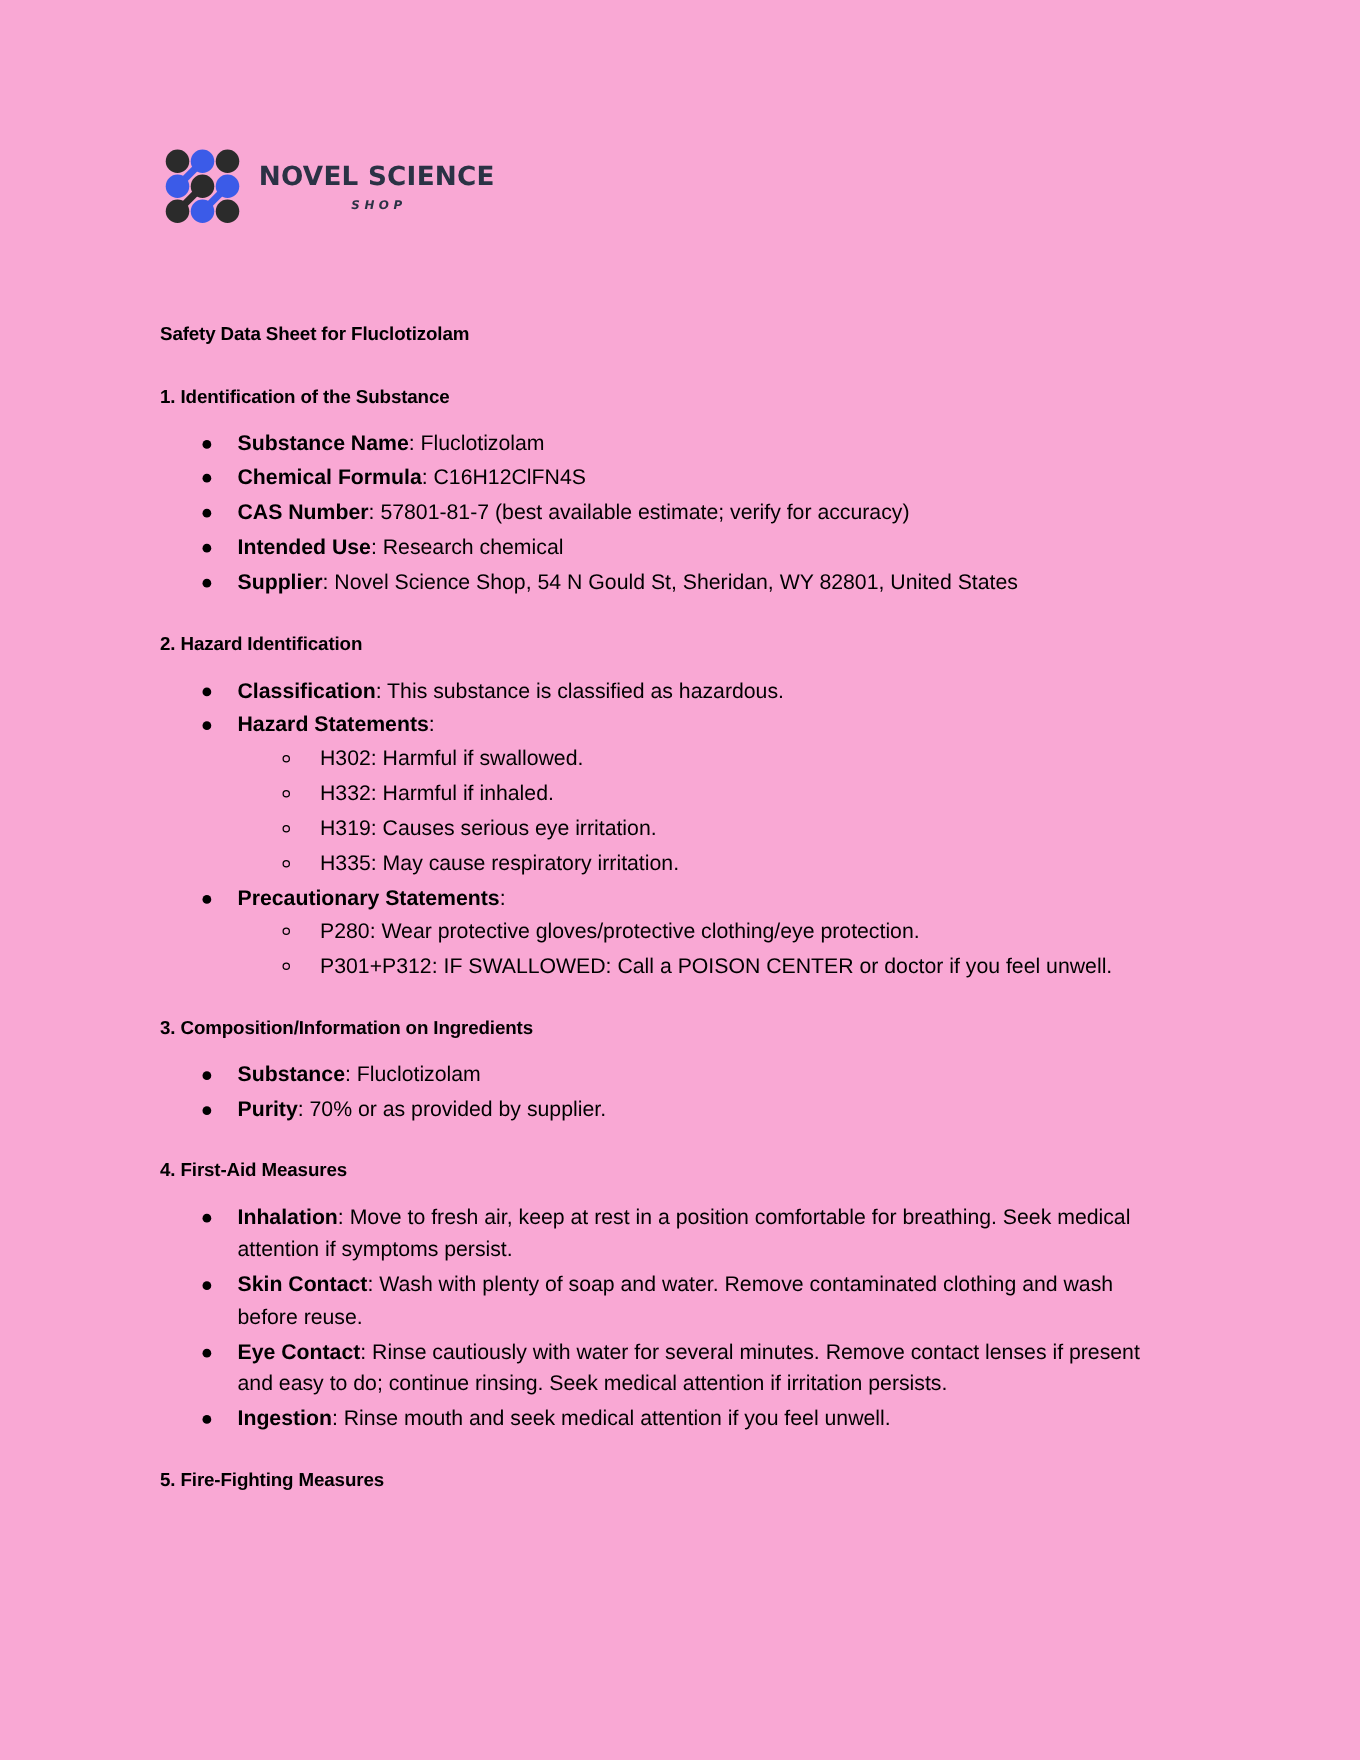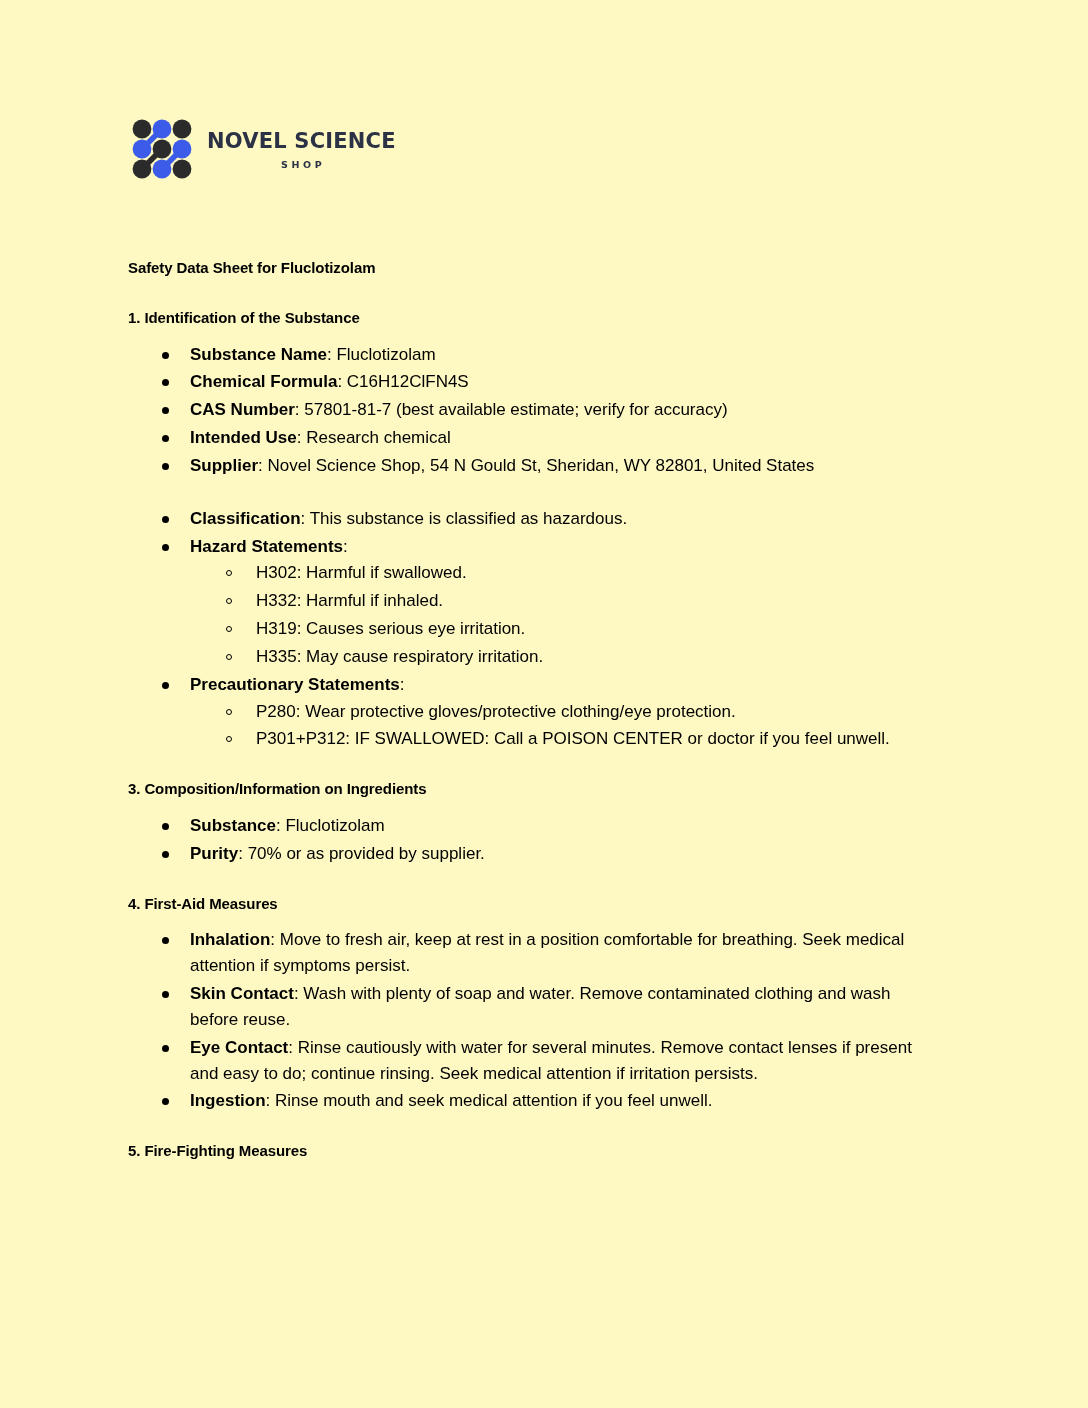--- a/index.html
+++ b/index.html
@@ -12,21 +12,21 @@
     width: 1088px;
     height: 1408px;
     font-family: "Liberation Sans", sans-serif;
     color: #000000;
     overflow: hidden;
   }
   .page {
     position: relative;
     width: 1088px;
     height: 1408px;
-    background: #fef9c3;
+    background: #f9a8d4;
   }
 
   
   .logo-block {
     position: absolute;
     left: 131px;
     top: 118px;
     display: flex;
     align-items: center;
   }
@@ -52,20 +52,21 @@
     white-space: nowrap;
   }
   .logo-sub {
     font-family: "DejaVu Sans", sans-serif;
     font-size: 9.5px;
     font-weight: 700;
     letter-spacing: 3.6px;
     color: #2b3245;
     margin-top: 6px;
     text-indent: 3.6px;
+    font-style: italic;
   }
 
   
   .doc {
     position: absolute;
     left: 128px;
     top: 258px;
     width: 800px;
   }
 
@@ -175,20 +176,21 @@
           <ul class="lvl1">
             <li><span class="bullet-disc"></span><span class="lbl">Substance Name</span><span class="txt">: Fluclotizolam</span></li>
             <li><span class="bullet-disc"></span><span class="lbl">Chemical Formula</span><span class="txt">: C16H12ClFN4S</span></li>
             <li><span class="bullet-disc"></span><span class="lbl">CAS Number</span><span class="txt">: 57801-81-7 (best available estimate; verify for accuracy)</span></li>
             <li><span class="bullet-disc"></span><span class="lbl">Intended Use</span><span class="txt">: Research chemical</span></li>
             <li><span class="bullet-disc"></span><span class="lbl">Supplier</span><span class="txt">: Novel Science Shop, 54 N Gould St, Sheridan, WY 82801, United States</span></li>
           </ul>
         </div>
         <div class="sec-spacer"></div>
         <div class="section">
+          <h2 class="section-heading">2. Hazard Identification</h2>
           <ul class="lvl1">
             <li><span class="bullet-disc"></span><span class="lbl">Classification</span><span class="txt">: This substance is classified as hazardous.</span></li>
             <li><span class="bullet-disc"></span><span class="lbl">Hazard Statements</span><span class="txt">:</span><ul class="lvl2">
                 <li><span class="bullet-ring"></span><span>H302: Harmful if swallowed.</span></li>
                 <li><span class="bullet-ring"></span><span>H332: Harmful if inhaled.</span></li>
                 <li><span class="bullet-ring"></span><span>H319: Causes serious eye irritation.</span></li>
                 <li><span class="bullet-ring"></span><span>H335: May cause respiratory irritation.</span></li>
               </ul></li>
             <li><span class="bullet-disc"></span><span class="lbl">Precautionary Statements</span><span class="txt">:</span><ul class="lvl2">
                 <li><span class="bullet-ring"></span><span>P280: Wear protective gloves/protective clothing/eye protection.</span></li>

